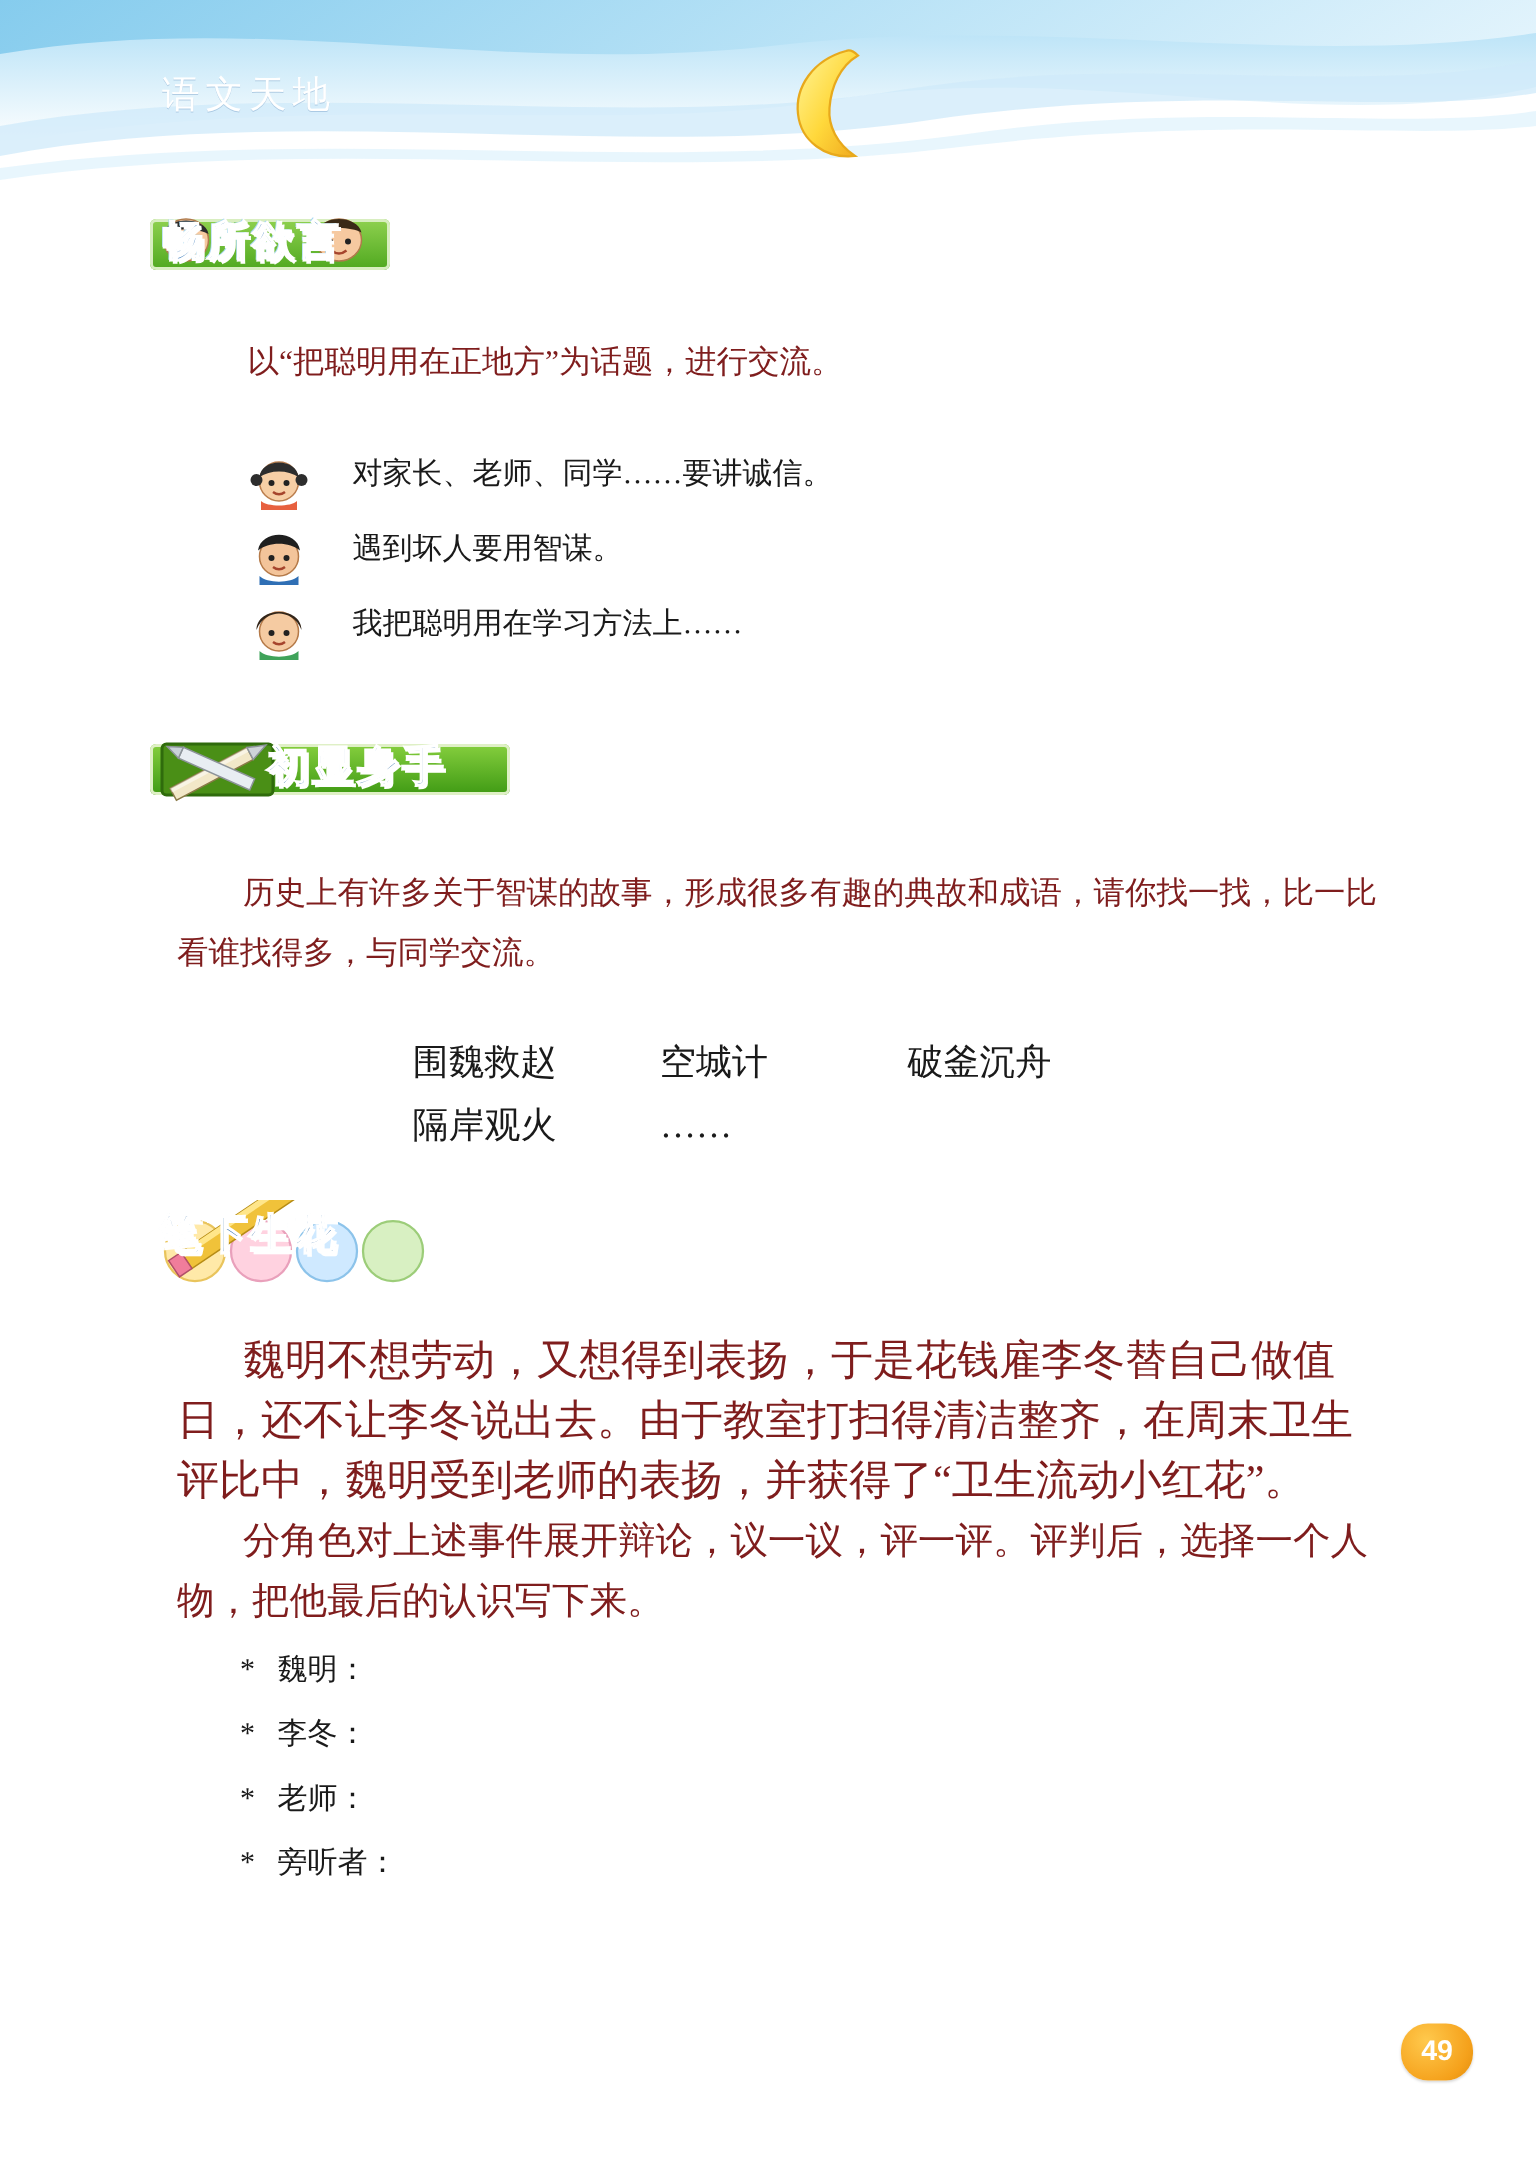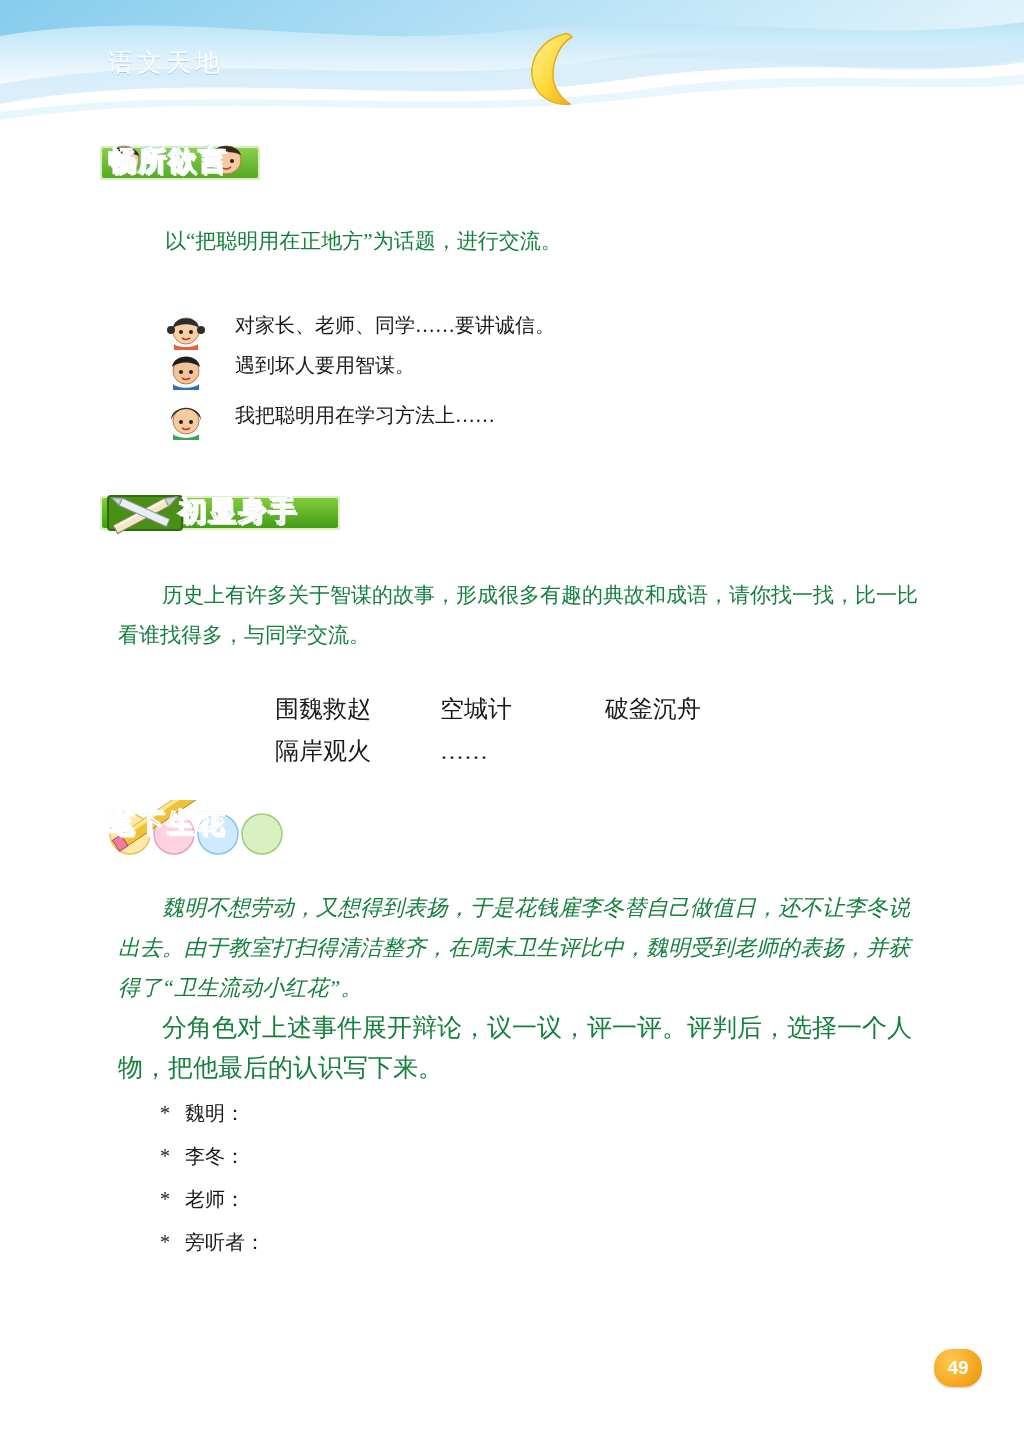--- a/index.html
+++ b/index.html
@@ -106,42 +106,42 @@
     color: #1e5f9e;
     -webkit-text-stroke: 1px #ffffff;
     text-shadow: 2px 2px 0 #ffffff;
   }
 
   
   .para {
     position: absolute;
     font-size: 21px;
     line-height: 38px;
-    color: #15803d;
+    color: #7f1d1d;
     font-family: "Liberation Serif", "DejaVu Serif", serif;
   }
   .kai { font-family: "Liberation Serif","DejaVu Serif",serif; }
 
   #topic { left: 165px; top: 222px; width: 760px; }
 
   .bullet-row {
     position: absolute;
     height: 46px;
   }
   .bullet-row .avatar {
     position: absolute; left: 0; top: 2px;
     width: 42px; height: 42px;
   }
   .bullet-row .txt {
     position: absolute; left: 70px; top: 6px;
     font-size: 20px;
     color: #1a1a1a;
     white-space: nowrap;
   }
-  #row-1 { left: 165px; top: 306px; width: 700px; }
+  #row-1 { left: 165px; top: 296px; width: 700px; }
   #row-2 { left: 165px; top: 346px; width: 700px; }
   #row-3 { left: 165px; top: 396px; width: 700px; }
 
   #p-history {
     left: 118px; top: 575px; width: 800px;
     text-indent: 44px;
     font-size: 21px;
     line-height: 40px;
   }
 
@@ -155,23 +155,22 @@
     color: #1a1a1a;
   }
   .idioms .r { display: flex; }
   .idioms .c1 { width: 165px; }
   .idioms .c2 { width: 165px; }
   .idioms .c3 { width: 165px; }
 
   #p-story {
     left: 118px; top: 888px; width: 800px;
     text-indent: 44px;
-    font-size: 22px;
+    font-size: 28px;
     line-height: 40px;
-    font-style: italic;
   }
   #p-debate {
     left: 118px; top: 1008px; width: 800px;
     text-indent: 44px;
     font-size: 25px;
     line-height: 40px;
   }
 
   .star-list {
     position: absolute;

